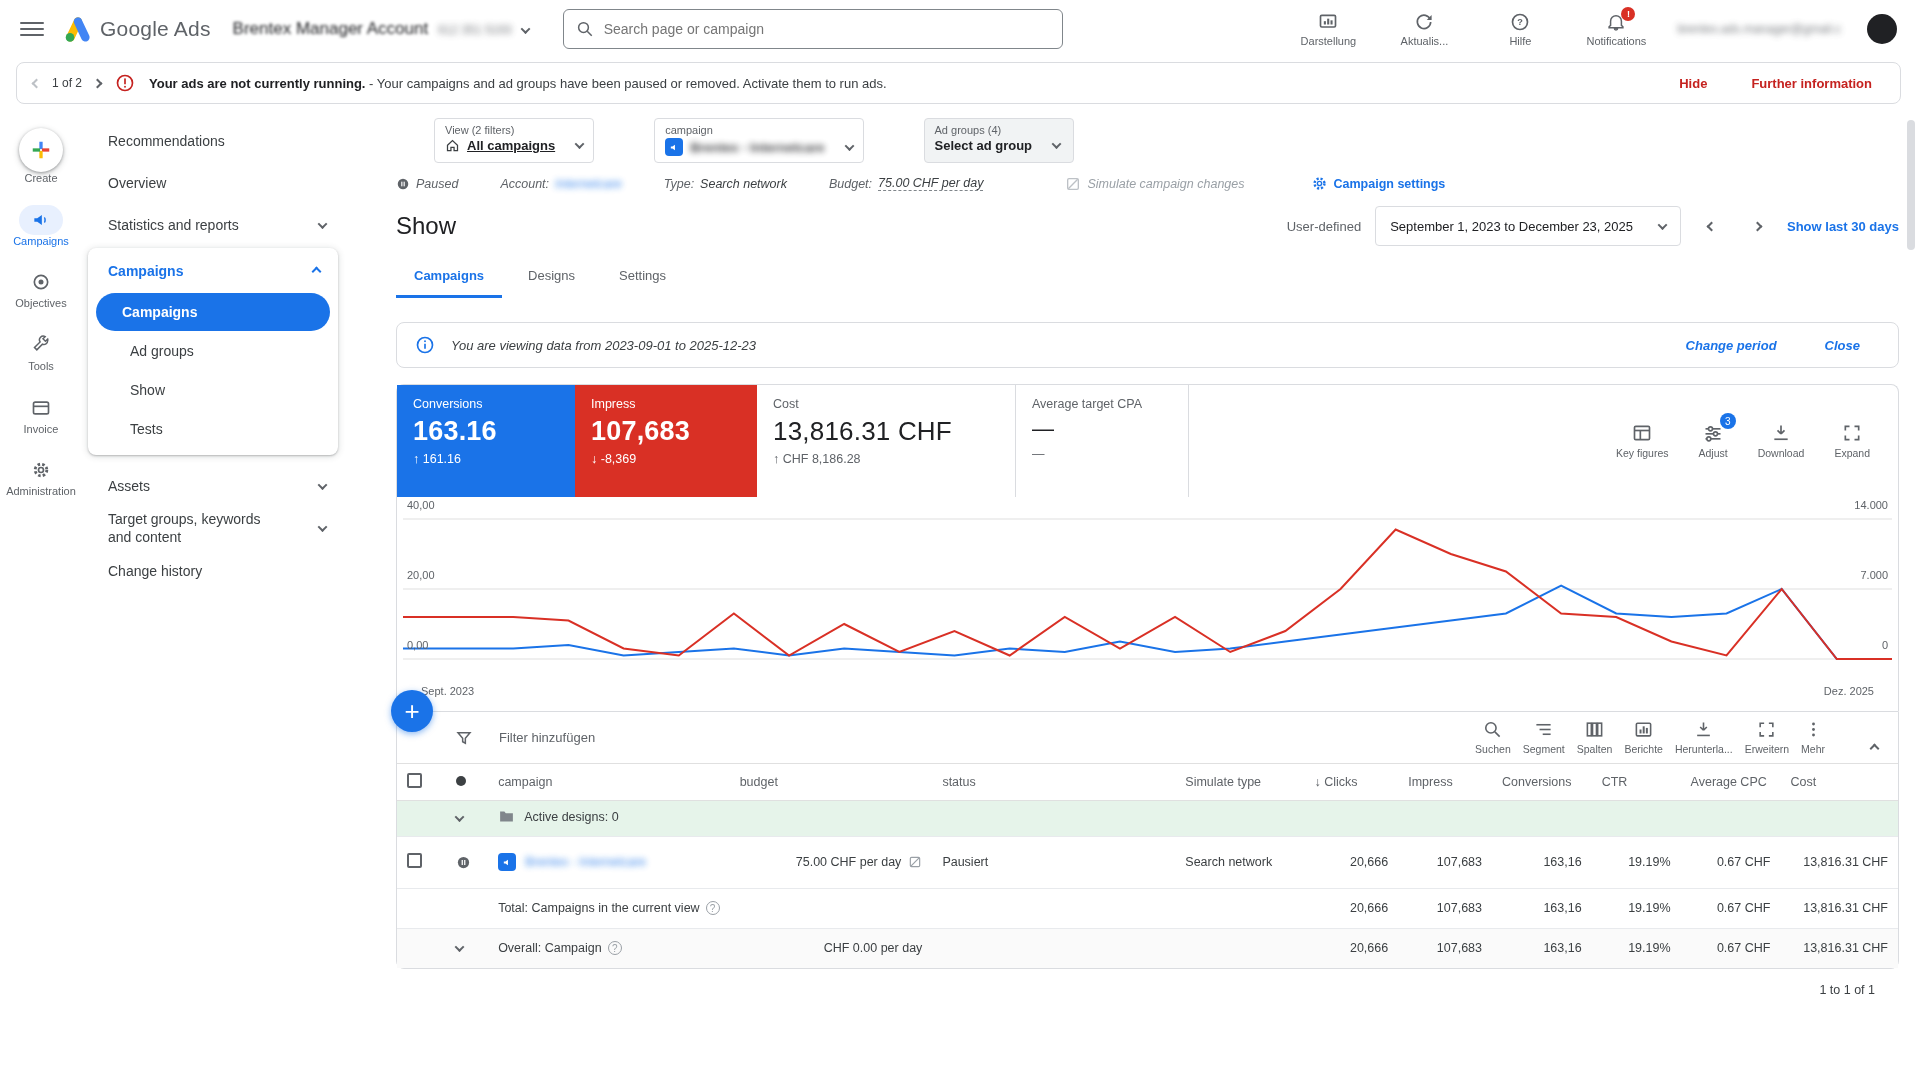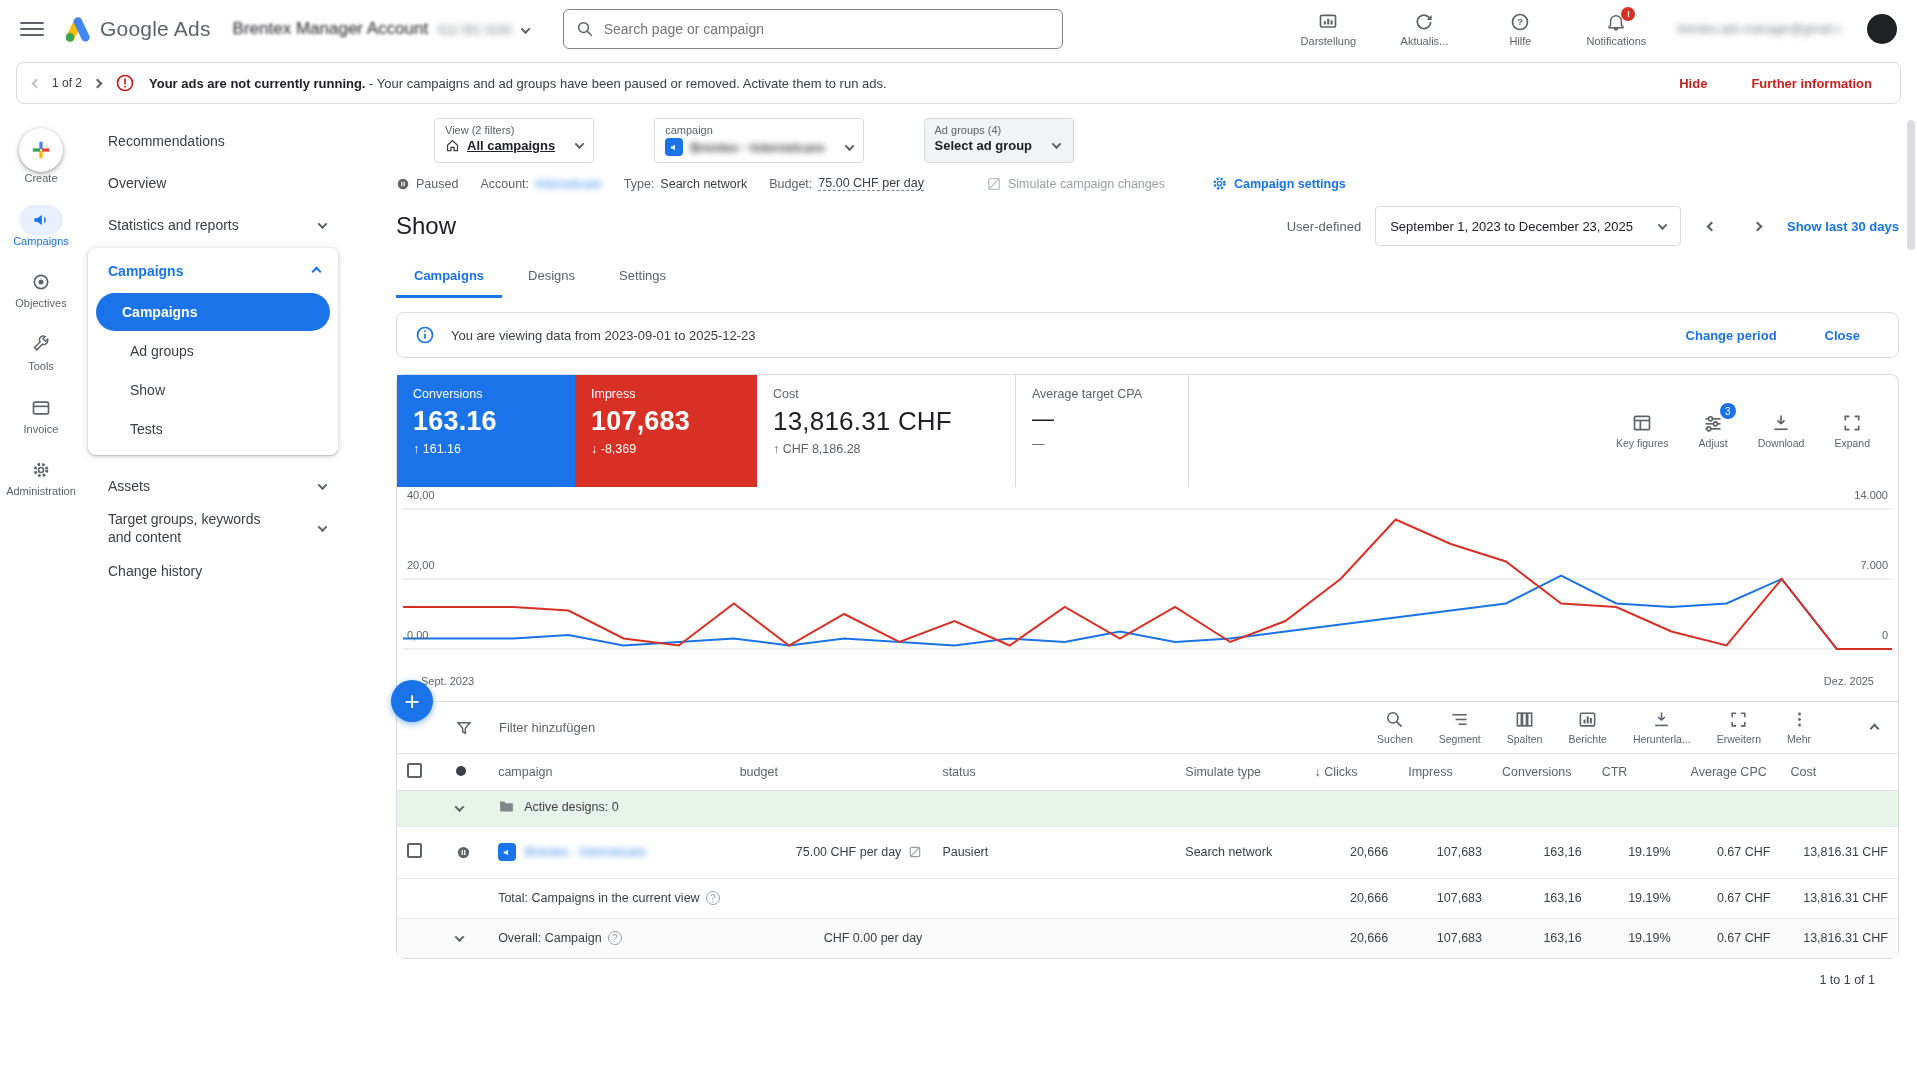--- a/index.html
+++ b/index.html
@@ -72,39 +72,39 @@
   .filters-row { display:flex; gap:22px; align-items:stretch; }
   .filter-box { border:1px solid #dadce0; border-radius:4px; padding:5px 10px 6px; cursor:pointer; display:flex; flex-direction:column; justify-content:flex-start; min-width:150px;margin-left:38px; }
   .filter-box .flabel { font-size:11px; color:#5f6368; margin-bottom:2px; }
   .filter-box .fvalue { display:flex; align-items:center; gap:7px; font-size:13px; font-weight:bold; color:#202124; }
   .filter-box .fvalue .chev { margin-left:14px; }
   .filter-box.gray { background:#f1f3f4; border-color:#dadce0; }
   .underline { text-decoration: underline; }
   .camp-badge { width:18px; height:18px; border-radius:4px; background:#1a73e8; display:flex; align-items:center; justify-content:center; flex:none; }
 
   .status-row { display:flex; align-items:center; gap:10px; margin-top:12px; font-size:12.5px; color:#5f6368; flex-wrap:nowrap; }
-  .status-chunk { display:flex; align-items:center; gap:6px; margin-right:12px; white-space:nowrap; }
+  .status-chunk { display:flex; align-items:center; gap:6px; margin-right:32px; white-space:nowrap;font-style:italic; }
   .blue-link { color:#1a73e8; cursor:pointer; }
   .dashed-underline { border-bottom:1px dashed #80868b; cursor:pointer; }
   .disabled-text { color:#9aa0a6; }
   .settings-link { color:#1a73e8; font-weight:bold; display:flex; align-items:center; gap:6px; cursor:pointer; }
 
   .page-head { display:flex; align-items:center; margin-top:14px; }
   .page-title { font-size:24px; color:#202124; font-weight:normal; }
   .head-right { margin-left:auto; display:flex; align-items:center; gap:14px; }
   .range-label { font-size:13px; color:#5f6368; }
   .date-box { border:1px solid #dadce0; border-radius:4px; height:40px; display:flex; align-items:center; gap:26px; padding:0 14px; font-size:13px; color:#202124; cursor:pointer; min-width:300px; }
   .arrow-btn { width:32px; height:32px; display:flex; align-items:center; justify-content:center; cursor:pointer; border-radius:50%; }
   .last30 { color:#1a73e8; font-weight:bold; font-size:13px; cursor:pointer; white-space:nowrap; }
 
   .tabs { display:flex; gap:8px; margin-top:10px; }
   .tab { padding:12px 18px; font-size:13px; color:#5f6368; cursor:pointer; border-bottom:3px solid transparent; font-weight:bold; }
   .tab.active { color:#1a73e8; border-bottom-color:#1a73e8; }
 
-  .info-banner { margin-top:14px; border:1px solid #dadce0; border-radius:8px; height:46px; display:flex; align-items:center; gap:16px; padding:0 18px; }
+  .info-banner { margin-top:24px; border:1px solid #dadce0; border-radius:8px; height:46px; display:flex; align-items:center; gap:16px; padding:0 18px;font-style:italic; }
   .info-banner .txt { font-size:13px; color:#3c4043; }
   .banner-links { margin-left:auto; display:flex; gap:48px; padding-right:20px; }
   .banner-link { color:#1a73e8; font-weight:bold; font-size:13px; cursor:pointer; }
 
   
   .metrics-card { margin-top:16px; border:1px solid #dadce0; border-radius:8px 8px 0 0; border-bottom:none; }
   .cards-row { display:flex; align-items:stretch; height:112px; }
   .scorecard { padding:12px 16px; display:flex; flex-direction:column; gap:5px; cursor:pointer; min-width:160px; }
   .scorecard .sc-title { font-size:12.5px; }
   .scorecard .sc-value { font-size:27px; font-weight:bold; letter-spacing:.2px; }
@@ -121,21 +121,21 @@
 
   .chart-wrap { position:relative; padding:14px 6px 4px; }
   .tick { position:absolute; font-size:11px; color:#5f6368; }
   .xlabels { display:flex; justify-content:space-between; padding:4px 18px 10px; font-size:11px; color:#5f6368;margin-top:12px; }
 
   
   .table-card { border:1px solid #dadce0; border-radius:0 0 8px 8px; position:relative; background:#fff; }
   .fab { position:absolute; top:-22px; left:-6px; width:42px; height:42px; border-radius:50%; background:#1a73e8; color:#fff; display:flex; align-items:center; justify-content:center; font-size:26px; box-shadow:0 2px 6px rgba(26,115,232,.5); cursor:pointer; z-index:5; }
   .table-toolbar { height:52px; display:flex; align-items:center; padding:0 20px 0 58px; border-bottom:1px solid #e0e0e0; }
   .filter-add { font-size:13px; color:#5f6368; margin-left:26px; cursor:pointer; }
-  .tt-right { margin-left:auto; display:flex; align-items:center; gap:26px; }
+  .tt-right { margin-left:auto; display:flex; align-items:flex-end; gap:12px; }
   .collapse-btn { margin-left:34px; cursor:pointer; }
 
   table.data { width:100%; border-collapse:collapse; font-size:12.5px; color:#3c4043; }
   table.data th { font-weight:normal; color:#5f6368; font-size:12.5px; height:36px; border-bottom:1px solid #e0e0e0; padding:0 10px; text-align:left; white-space:nowrap; }
   table.data td { height:40px; border-bottom:1px solid #e8eaed; padding:0 10px; white-space:nowrap; }
   .num { text-align:right; }
   tr.group-row td { background:#e6f4ea; height:36px; }
   tr.overall-row td { background:#fafafa; }
   .checkbox { width:15px; height:15px; border:2px solid #5f6368; border-radius:2px; display:inline-block; cursor:pointer; }
   .dot-icon { width:10px; height:10px; border-radius:50%; background:#3c4043; display:inline-block; }

